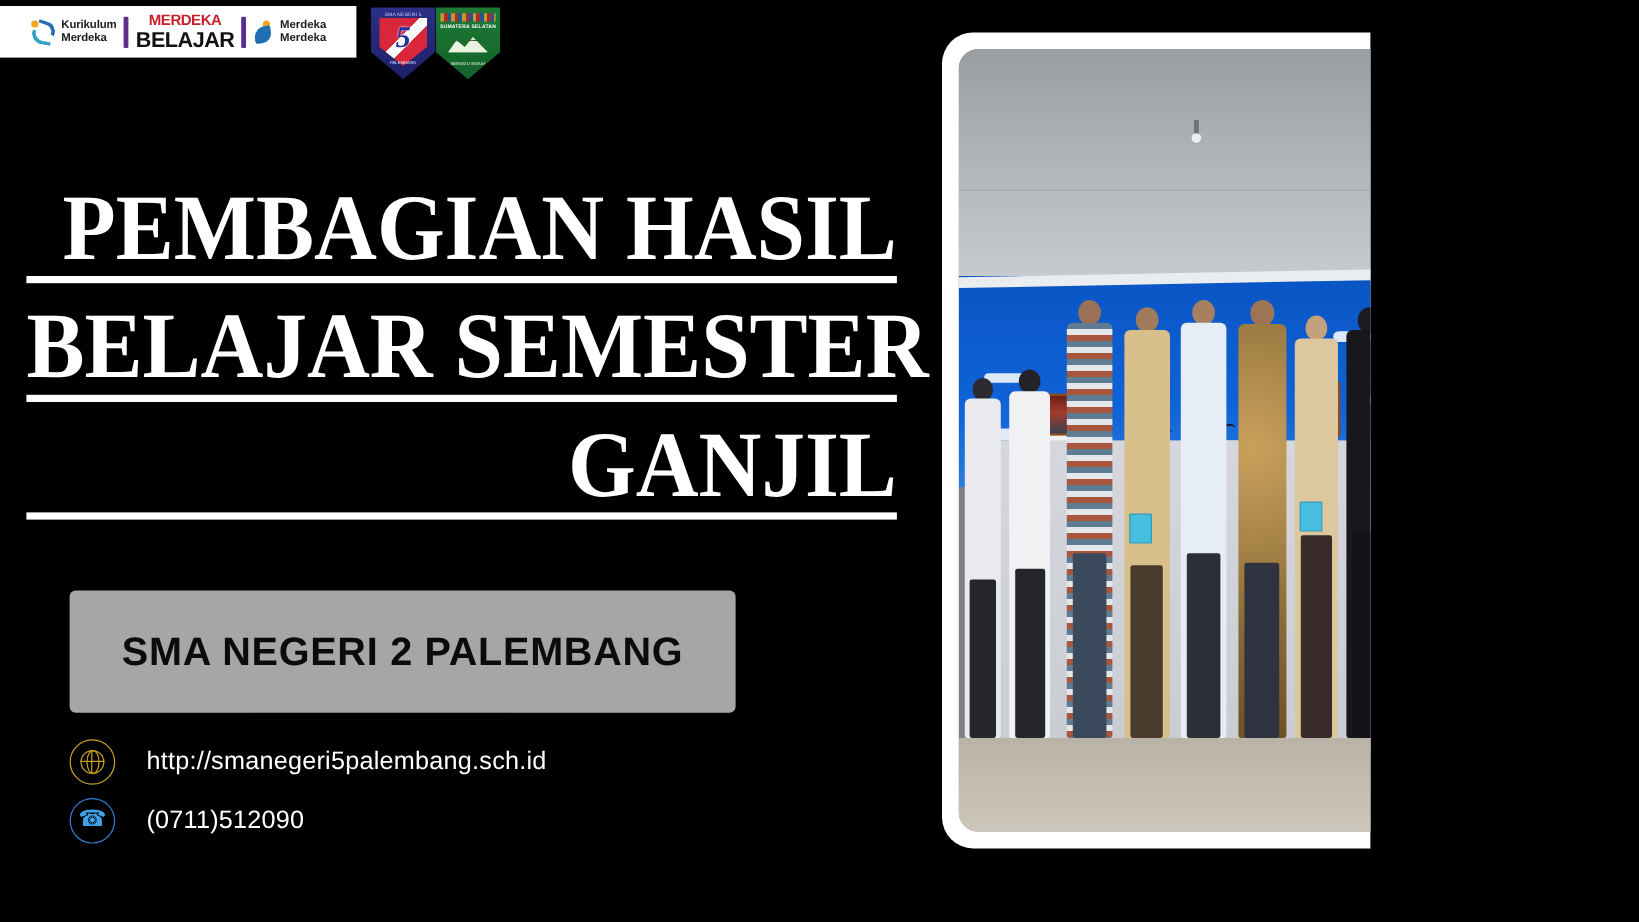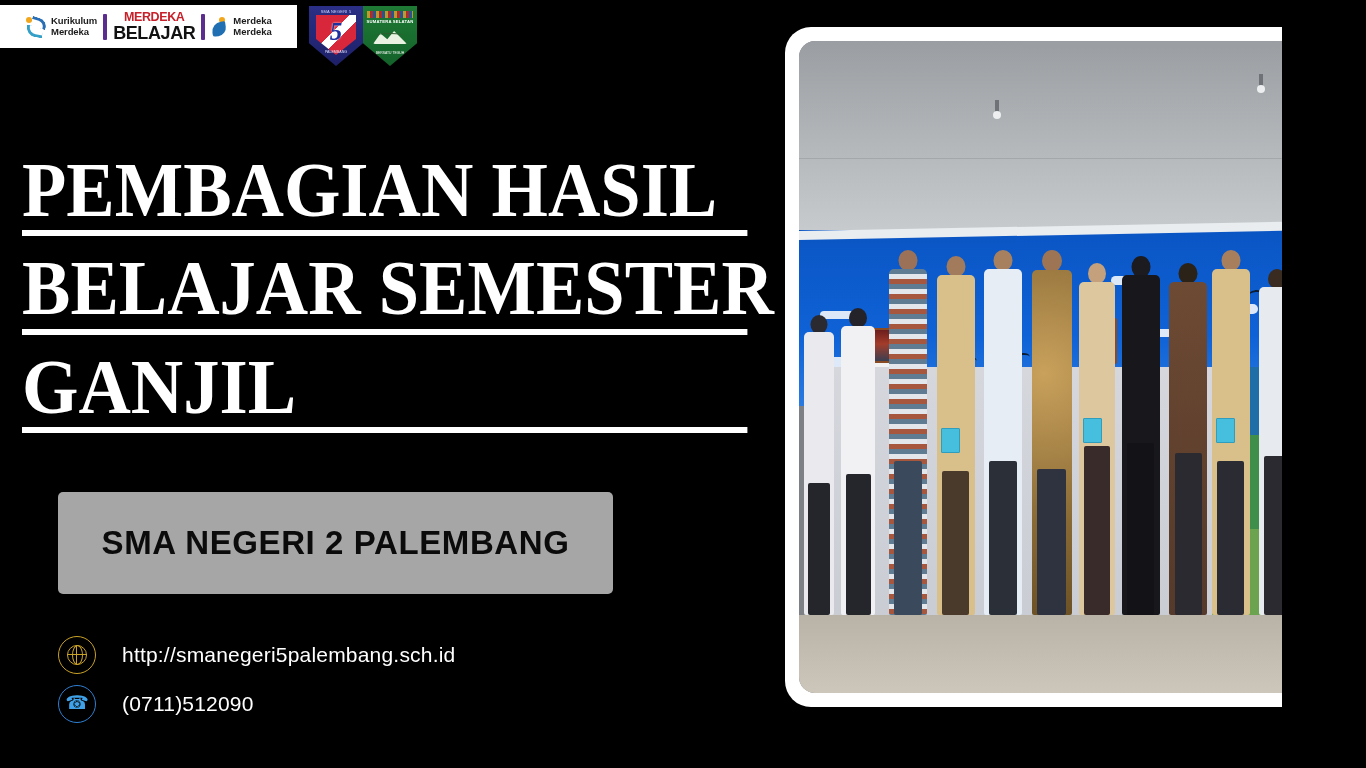--- a/index.html
+++ b/index.html
@@ -1,18 +1,18 @@
 <!DOCTYPE html>
 <html><head>
 <meta charset="utf-8">
 <title>Pembagian Hasil Belajar</title>
 <style>
   html,body{margin:0;padding:0;background:#000;}
   body{width:1366px;height:768px;overflow:hidden;font-family:"Liberation Sans",sans-serif;}
-  .poster{position:relative;width:1282px;height:768px;background:#000000;overflow:hidden;}
+  .poster{position:relative;width:1142px;height:768px;background:#000000;overflow:hidden;}
 
   
   .banner{position:absolute;left:0;top:5px;width:297px;height:43px;background:#ffffff;
           display:flex;align-items:center;justify-content:center;gap:0px;}
   .bn-item{display:flex;align-items:center;gap:4px;padding:0 6px;}
   .bn-sep{width:4px;height:26px;background:#5b2d8e;border-radius:1px;}
   .km-mark{width:22px;height:22px;position:relative;flex:0 0 auto;}
   .km-mark .dot{position:absolute;width:6px;height:6px;border-radius:50%;background:#f2a71b;left:1px;top:1px;}
   .km-mark .sw1{position:absolute;width:13px;height:7px;border-top:3px solid #2a6fb5;border-right:3px solid #2a6fb5;
                 border-radius:0 9px 0 0;transform:rotate(18deg);left:6px;top:2px;}
@@ -47,35 +47,35 @@
   .sh-prov .band{position:absolute;left:4px;right:4px;top:5px;height:7px;
           background:repeating-linear-gradient(90deg,#d8a02a 0 3px,#c5202a 3px 6px,#2a4e9e 6px 9px);opacity:.85;}
   .sh-prov .ptxt{position:absolute;left:0;right:0;top:13px;text-align:center;font-size:4.2px;
           color:#fff;font-weight:bold;letter-spacing:.2px;}
   .sh-prov .mtn{position:absolute;left:10px;right:10px;top:22px;height:16px;background:#eaf3e2;
           border-radius:2px;clip-path:polygon(0 100%,22% 35%,42% 70%,62% 18%,100% 100%);}
   .sh-prov .bridge{position:absolute;left:11px;right:11px;top:27px;height:5px;border-top:1.6px solid #2f5d2f;border-radius:60% 60% 0 0;}
   .sh-prov .btxt{position:absolute;left:0;right:0;bottom:11px;text-align:center;font-size:3.4px;color:#fff;}
 
   
-  .headline{position:absolute;left:22px;top:152px;width:780px;}
+  .headline{position:absolute;left:22px;top:152px;width:780px;text-align:right;}
   .hl{display:inline-block;color:#ffffff;font-family:"Liberation Serif",serif;font-weight:bold;
       font-size:78px;line-height:.98;letter-spacing:0px;white-space:nowrap;
       transform:scaleX(.93);transform-origin:left center;
       border-bottom:6px solid #ffffff;padding-bottom:2px;margin-bottom:14px;}
   .hl-row{display:block;}
 
   
   .plate{position:absolute;left:58px;top:492px;width:555px;height:102px;background:#a6a6a6;
          border-radius:5px;display:flex;align-items:center;justify-content:center;}
   .plate span{font-size:33px;font-weight:bold;color:#0b0b0b;letter-spacing:.6px;
               font-family:"Liberation Sans",sans-serif;}
 
   
-  .contacts{position:absolute;left:58px;top:632px;width:620px;text-decoration:underline;}
+  .contacts{position:absolute;left:58px;top:612px;width:620px;text-decoration:underline;}
   .crow{display:flex;align-items:center;height:45px;margin-bottom:4px;}
   .cicon{width:38px;height:38px;flex:0 0 auto;position:relative;margin-right:26px;}
   .ctext{font-size:21px;color:#ffffff;letter-spacing:.2px;font-family:"Liberation Sans",sans-serif;}
 
   .ic-globe{border:1.6px solid #c9a227;border-radius:50%;box-sizing:border-box;}
   .ic-globe .g1{position:absolute;left:8px;top:8px;right:8px;bottom:8px;border:1.4px solid #c9a227;border-radius:50%;}
   .ic-globe .g2{position:absolute;left:17px;top:8px;width:1.4px;bottom:8px;background:#c9a227;}
   .ic-globe .g3{position:absolute;left:8px;top:17px;right:8px;height:1.4px;background:#c9a227;}
   .ic-globe .g4{position:absolute;left:12.5px;top:8px;right:12.5px;bottom:8px;border:1.3px solid #c9a227;border-radius:50%;}
 

